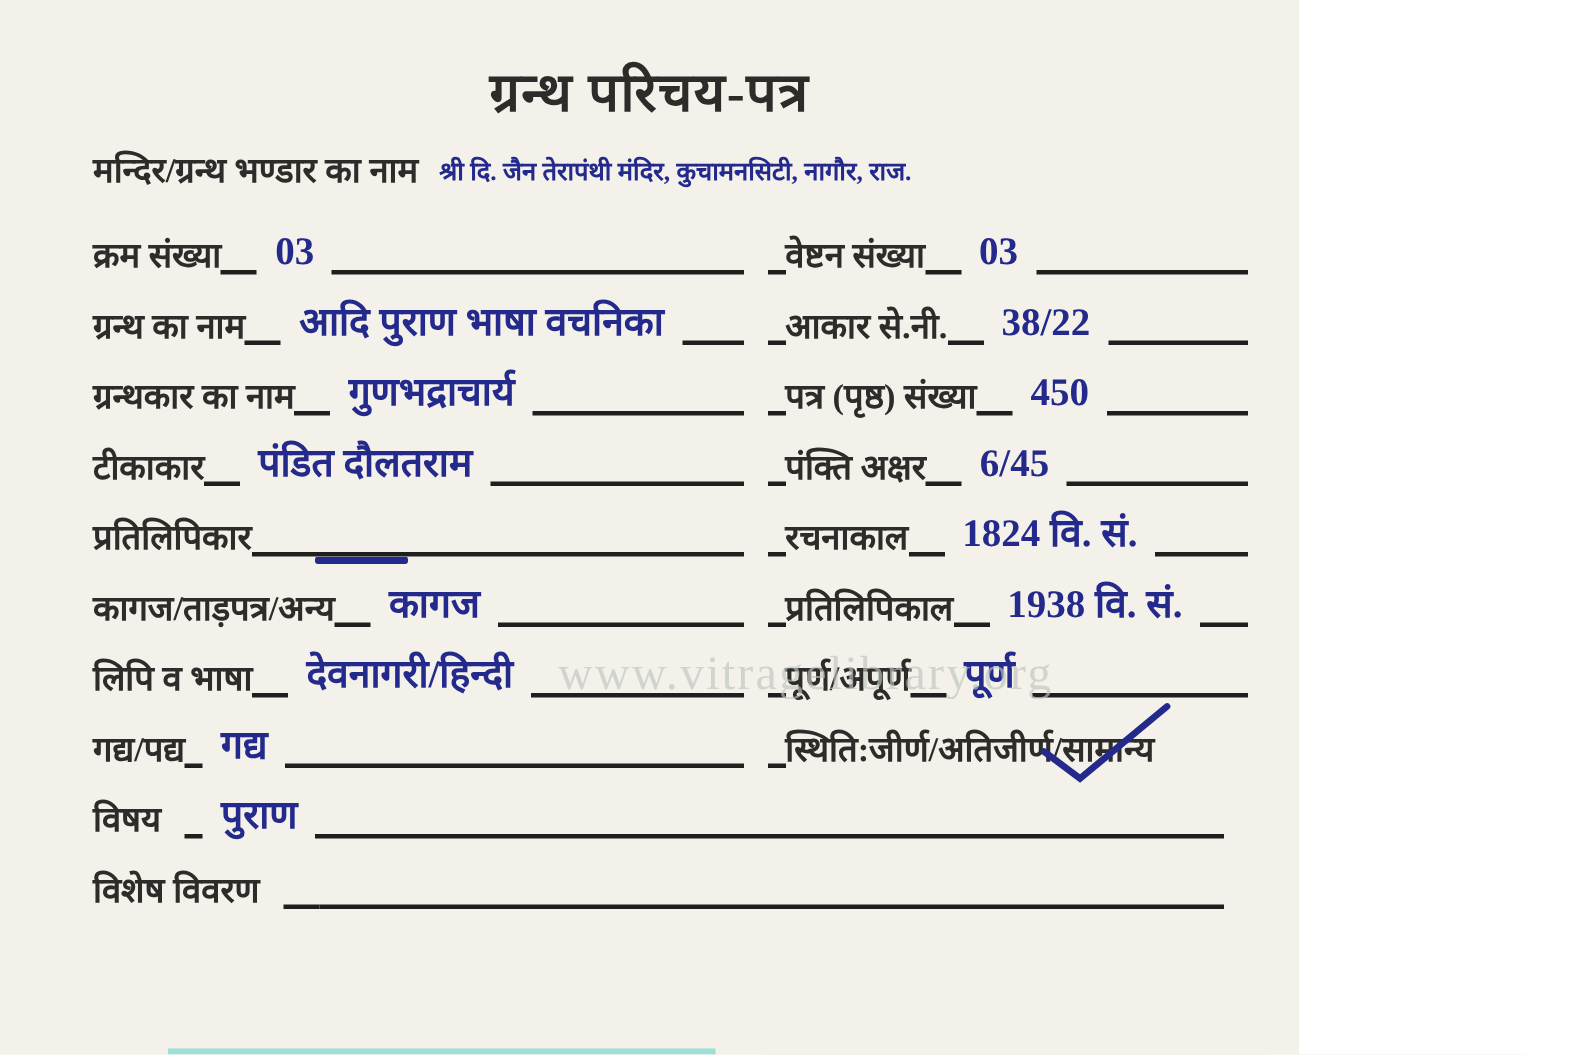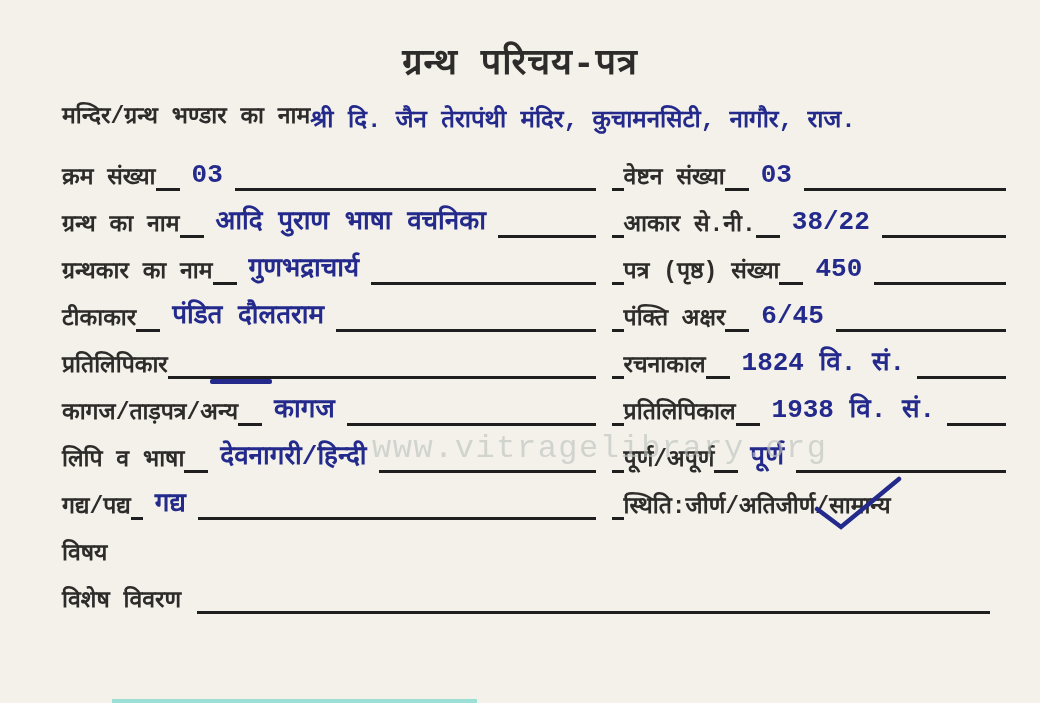--- a/index.html
+++ b/index.html
@@ -1,20 +1,20 @@
 <!DOCTYPE html>
 <html style="--paper: #f3f1ea; --ink: #2e2c2a; --pen: #242a8c; --line: #1f1f1f; --watermark: #c0c5c0;"><head>
 <meta charset="utf-8">
 <style>
   html,body { margin:0; padding:0; }
   .page {
     position:relative;
-    width:1040px; height:703px;
+    width:866px; height:703px;
     background: var(--paper, #f3f1ea);
-    font-family: Liberation Mono, monospace;
+    font-family: Liberation Serif, serif;
     color: var(--ink, #2e2c2a);
     overflow:hidden;
     box-sizing:border-box;
   }
   .title {
     text-align:center;
     padding-top:36px;
     font-size:36px;
     font-weight:700;
     letter-spacing:1px;
@@ -22,21 +22,22 @@
   .temple-row {
     display:flex;
     align-items:center;
     margin:16px 48px 0 62px;
     font-size:24px;
     font-weight:700;
     white-space:nowrap;
   }
   .temple-row .t-value {
     color: var(--pen, #242a8c);
-    font-size:24px;
+    margin-left:14px;
+    font-size:17px;
   }
   .form { margin:10px 50px 0 62px; }
   .row { display:flex; height:47px; align-items:flex-end;gap:16px; }
   .row.full { }
   .half { display:flex; align-items:flex-end; min-width:0; }
   .half.left  { flex:0 0 57.5%; }
   .half.right { flex:0 0 42.5%; }
   .label {
     white-space:nowrap;
     font-size:23px;
@@ -258,20 +259,25 @@
           <span>सामान्य</span>
           <svg width="96" height="62" viewBox="0 0 96 62">
             <path d="M6,34 L30,52 L88,4" fill="none" stroke="currentColor" stroke-width="4.5" stroke-linecap="round"></path>
           </svg>
         </span>
       </div>
     </div>
 
     <div class="row full">
       <span class="label">विषय</span>
+      <div class="fill">
+          <span class="seg sm"></span>
+          <span class="value">पुराण</span>
+          <span class="seg tail"></span>
+        </div>
     </div>
 
     <div class="row full">
       <span class="label">विशेष विवरण</span>
       <div class="fill">
           <span class="seg lead"></span>
           <span class="value"></span>
           <span class="seg tail"></span>
         </div>
     </div>

